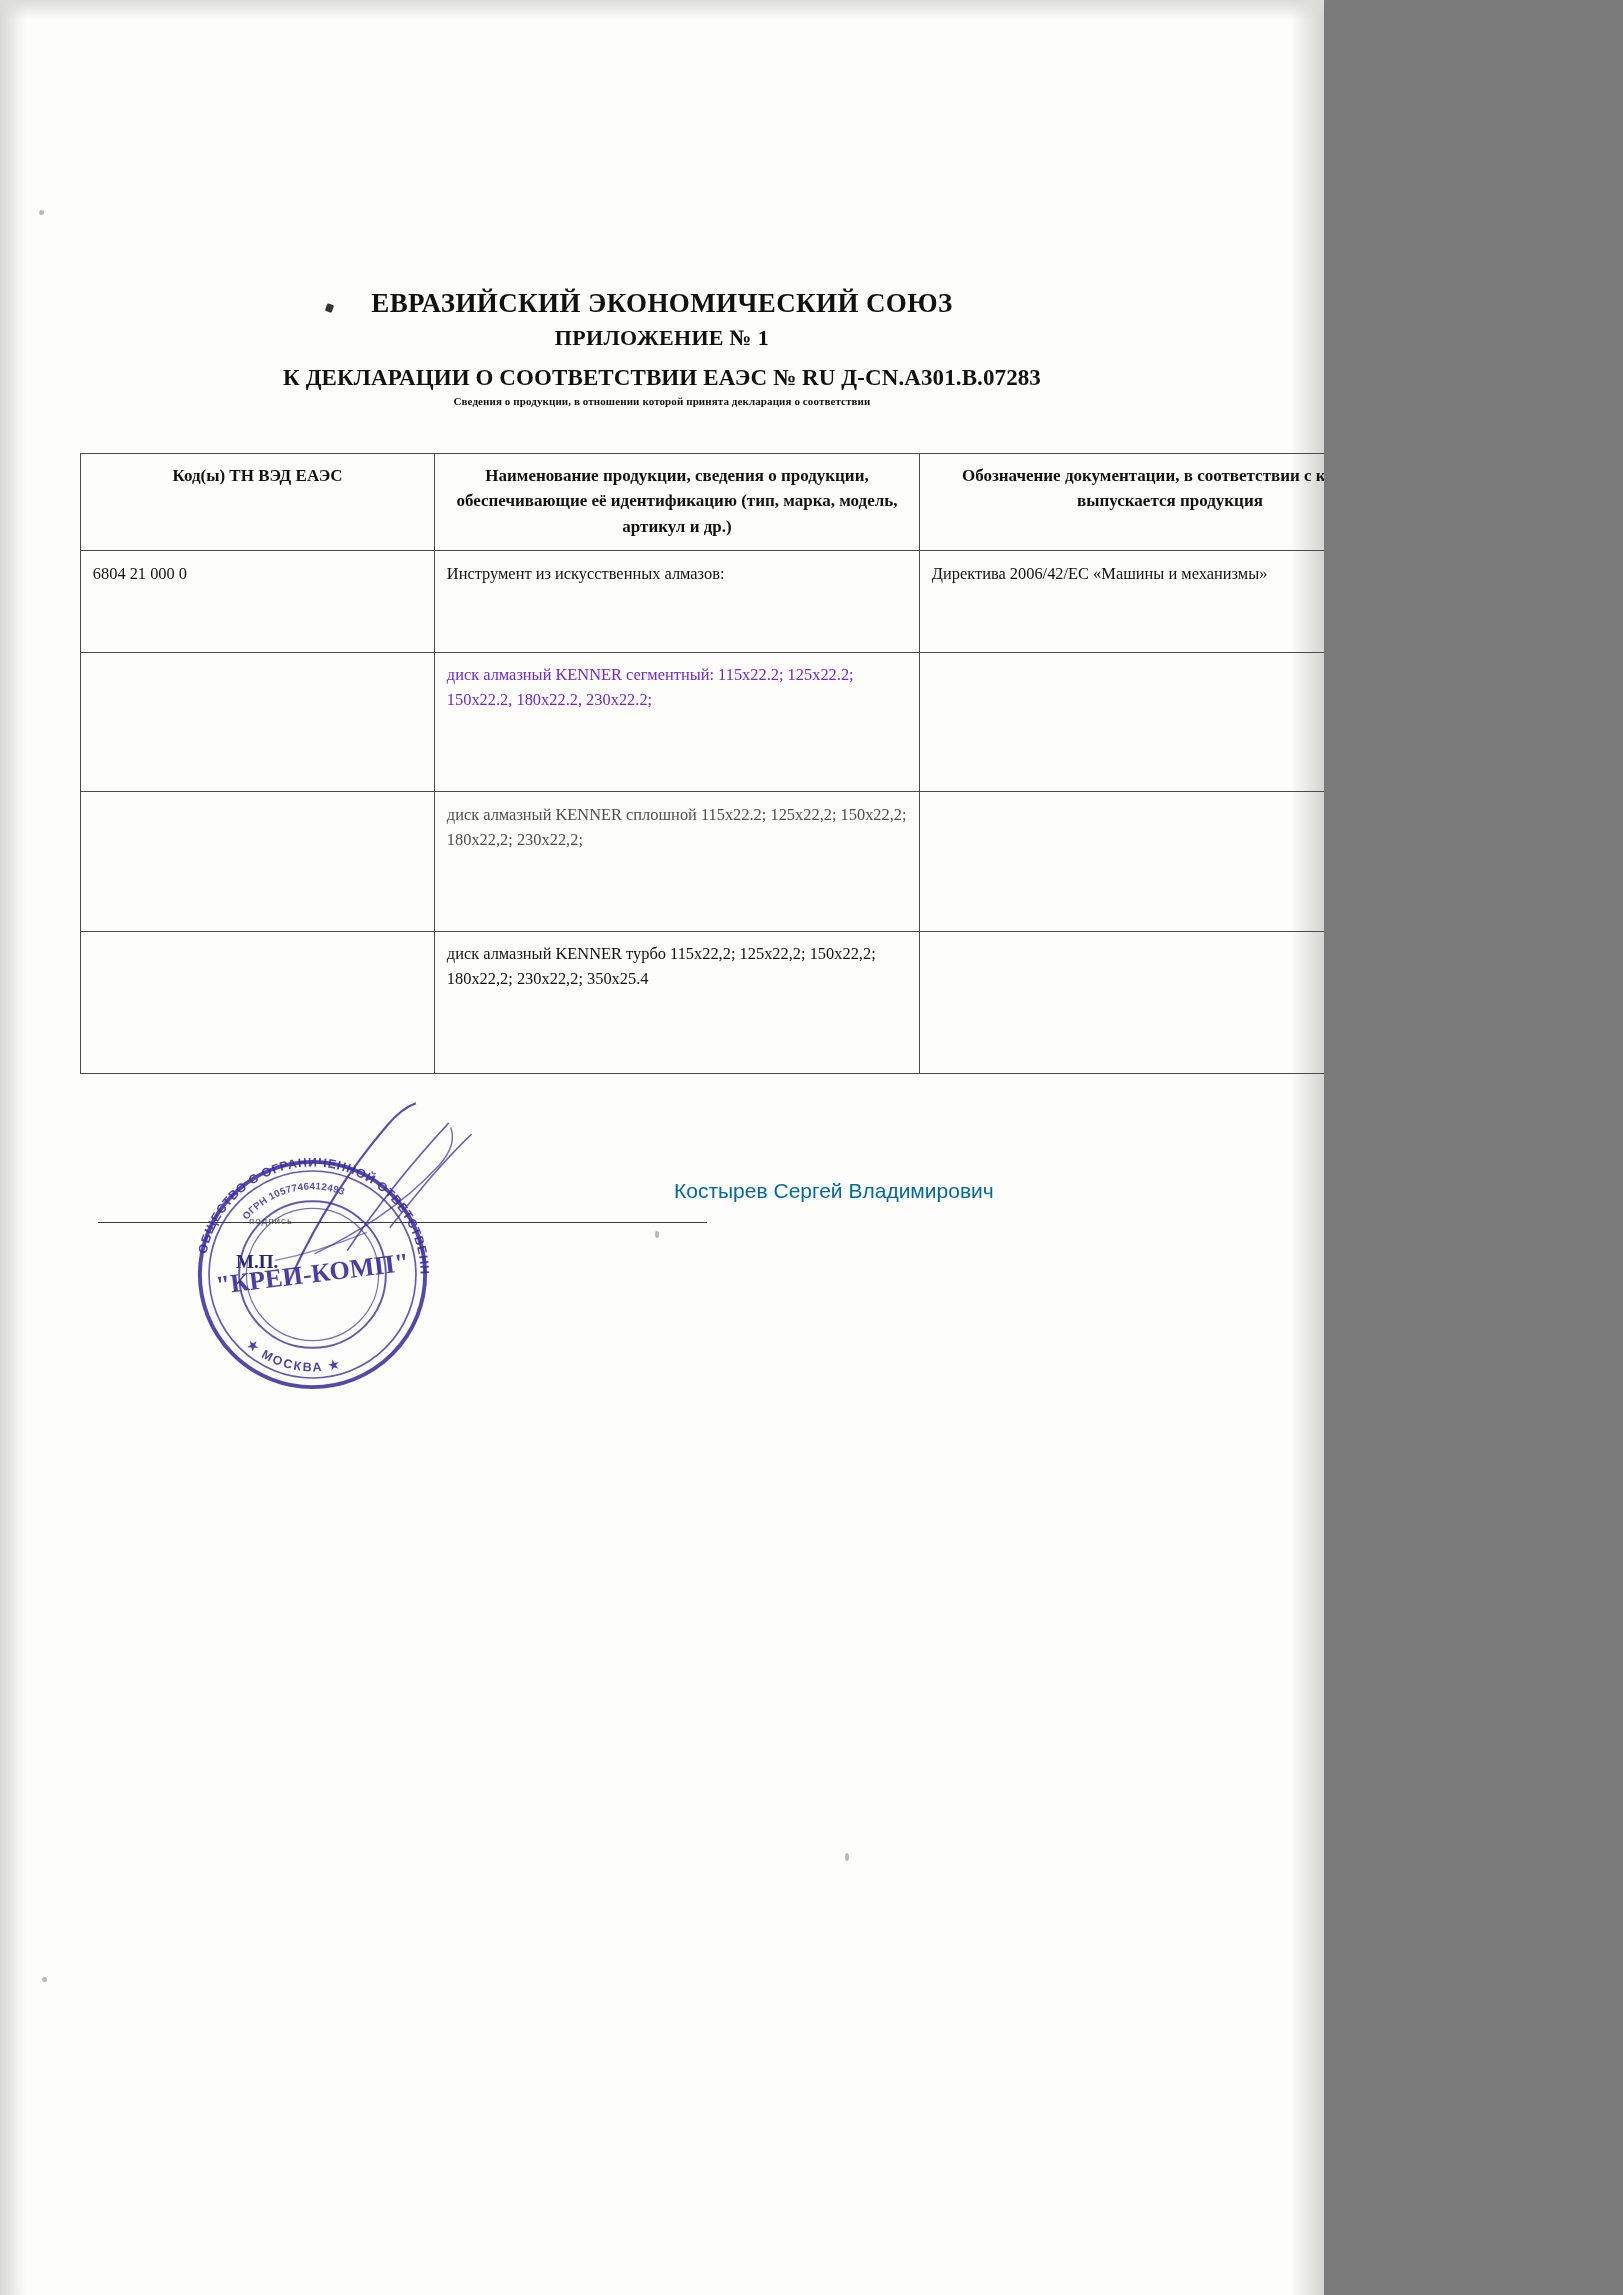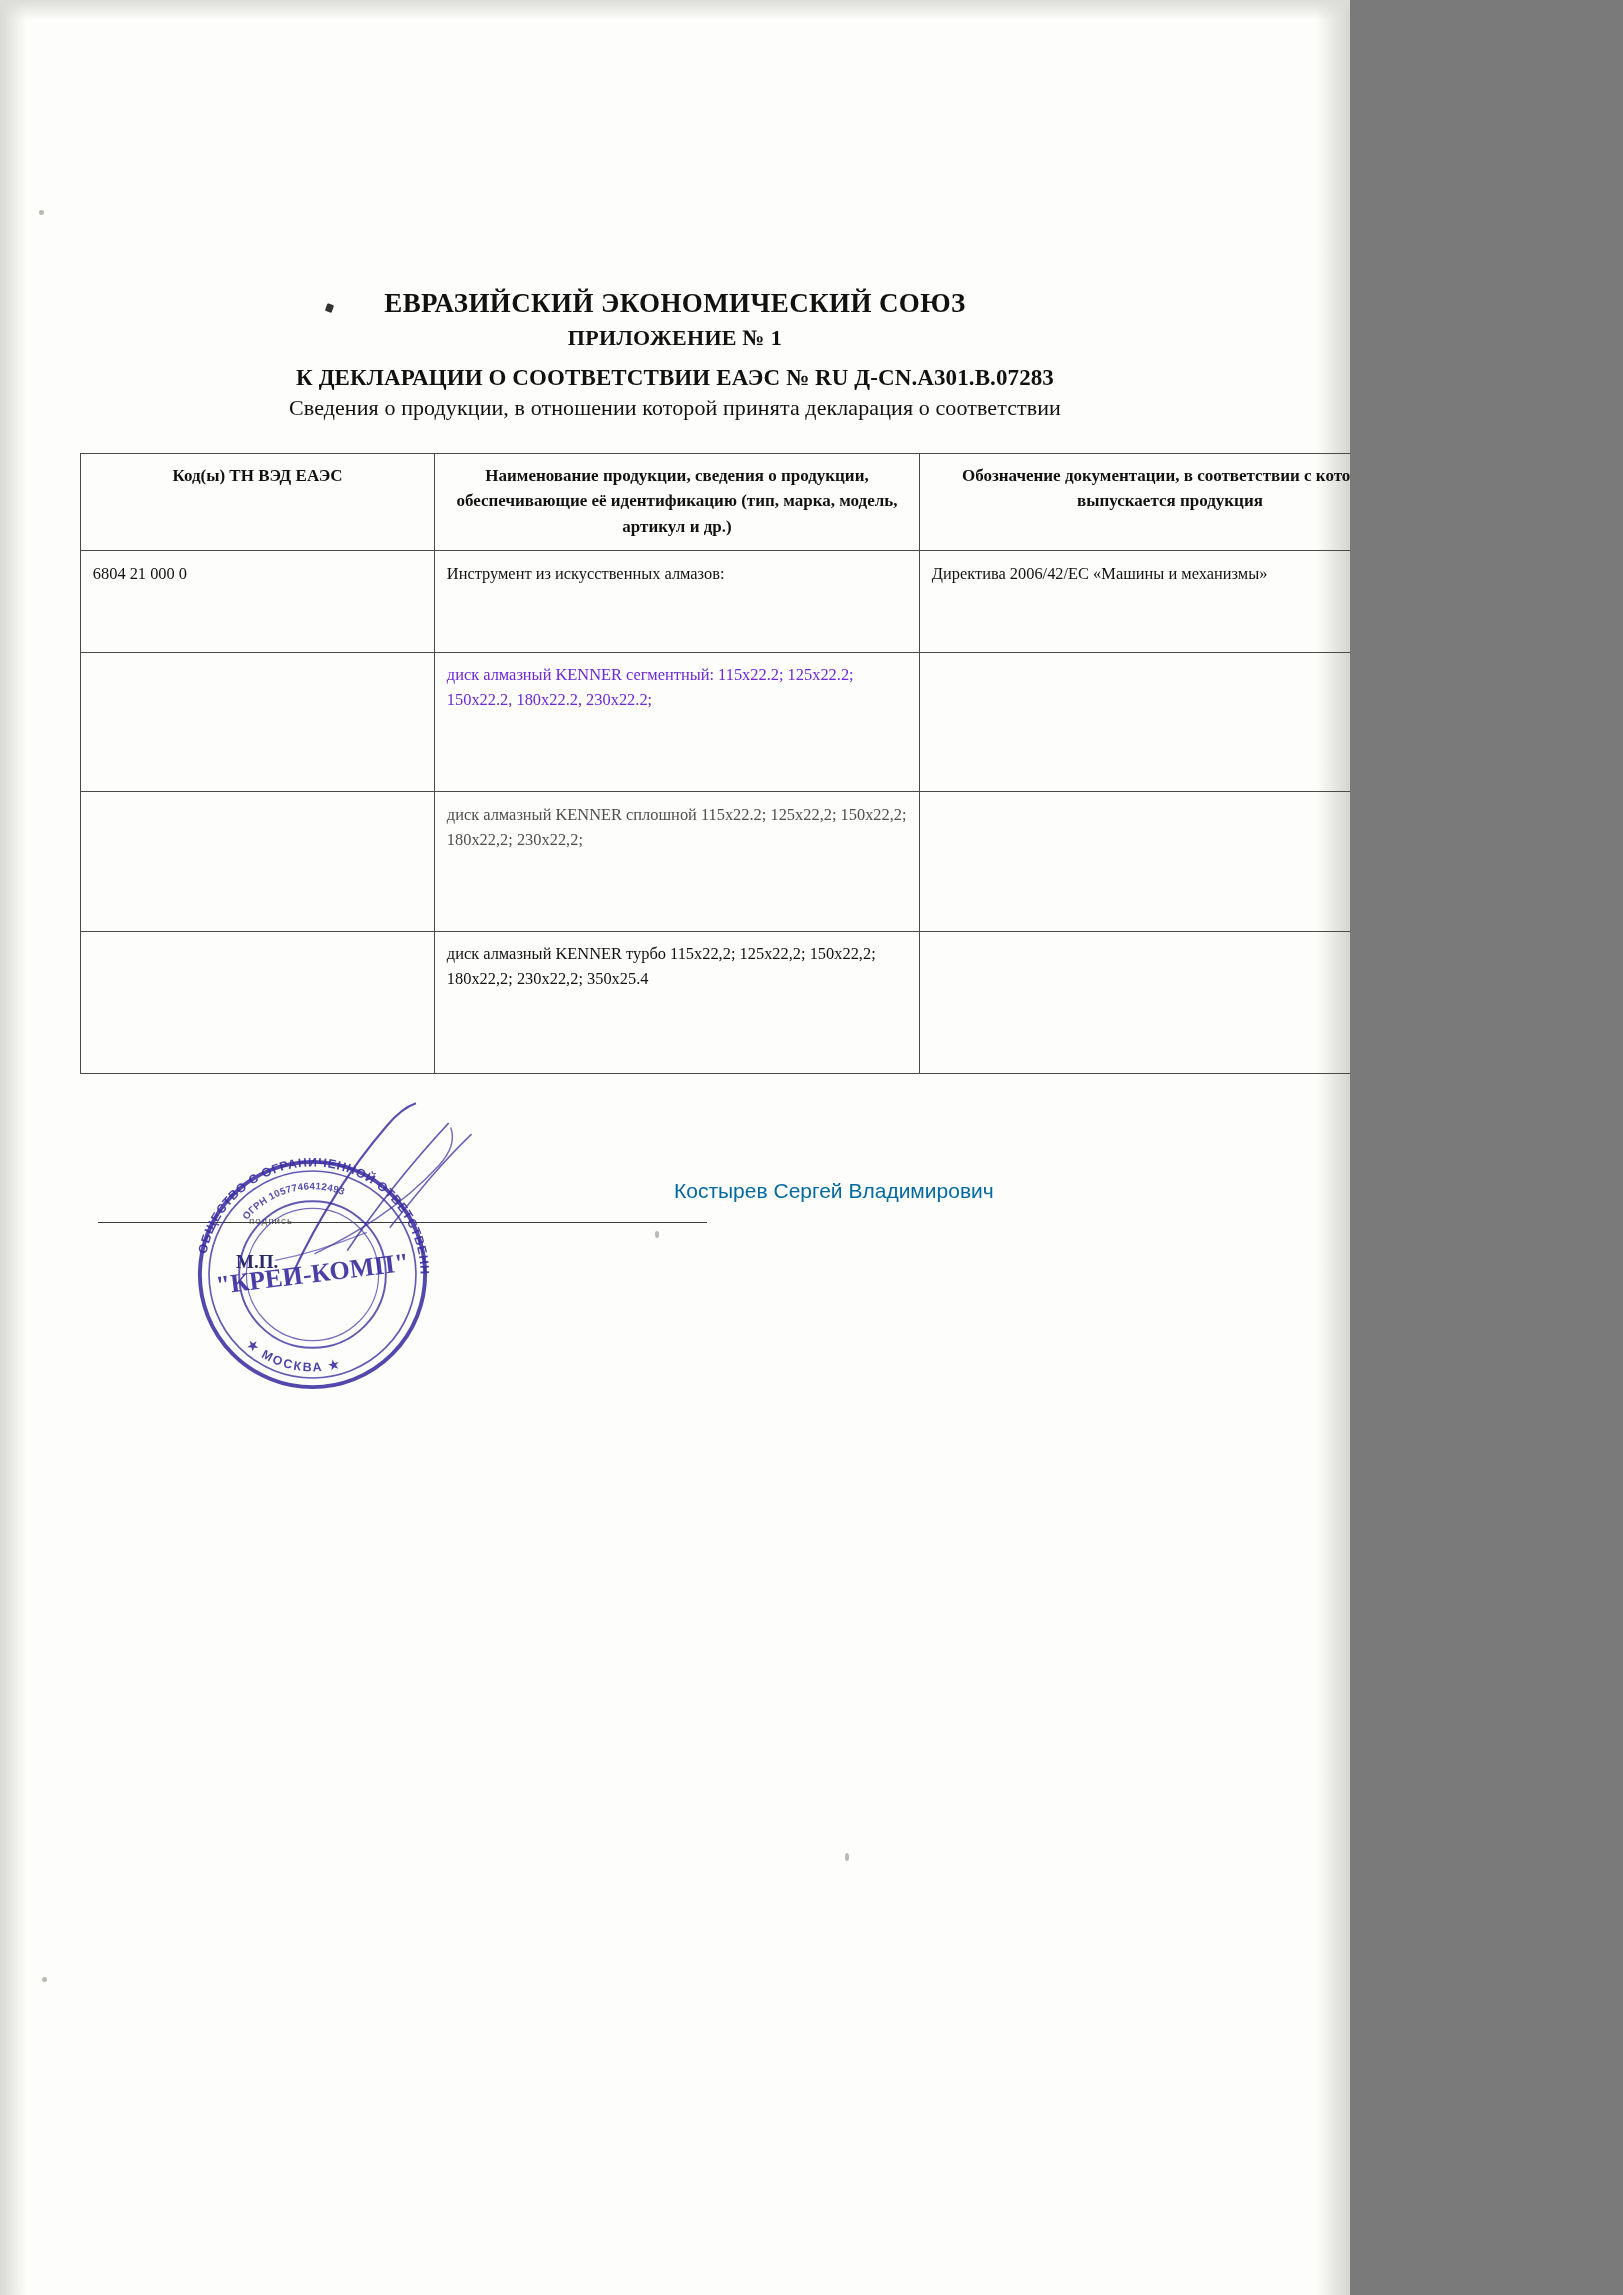--- a/index.html
+++ b/index.html
@@ -8,21 +8,20 @@
     background: #7a7a7a;
   }
   .page {
     position: relative;
     width: 1324px;
     height: 2295px;
     background: #fdfdfb;
     overflow: hidden;
     font-family: "Liberation Serif", serif;
     color: #111;
-    padding-left: 26px;
   }
   
   .scan-edge-left {
     position: absolute;
     left: 0; top: 0; width: 26px; height: 100%;
     background: linear-gradient(to right, #d8d8d4, rgba(253,253,251,0));
     pointer-events: none;
   }
   .scan-edge-right {
     position: absolute;
@@ -62,22 +61,22 @@
     letter-spacing: 0.3px;
     margin-bottom: 14px;
   }
   .title-3 {
     font-size: 23px;
     font-weight: bold;
     letter-spacing: 0.1px;
     margin-bottom: 4px;
   }
   .title-4 {
-    font-size: 22px;
-    font-weight: normal;
+    font-size: 11px;
+    font-weight: bold;
     letter-spacing: 0.1px;
   }
 
   .tick-mark {
     position: absolute;
     left: 326px;
     top: 304px;
     width: 6.5px;
     height: 7.9px;
     background: #333;

